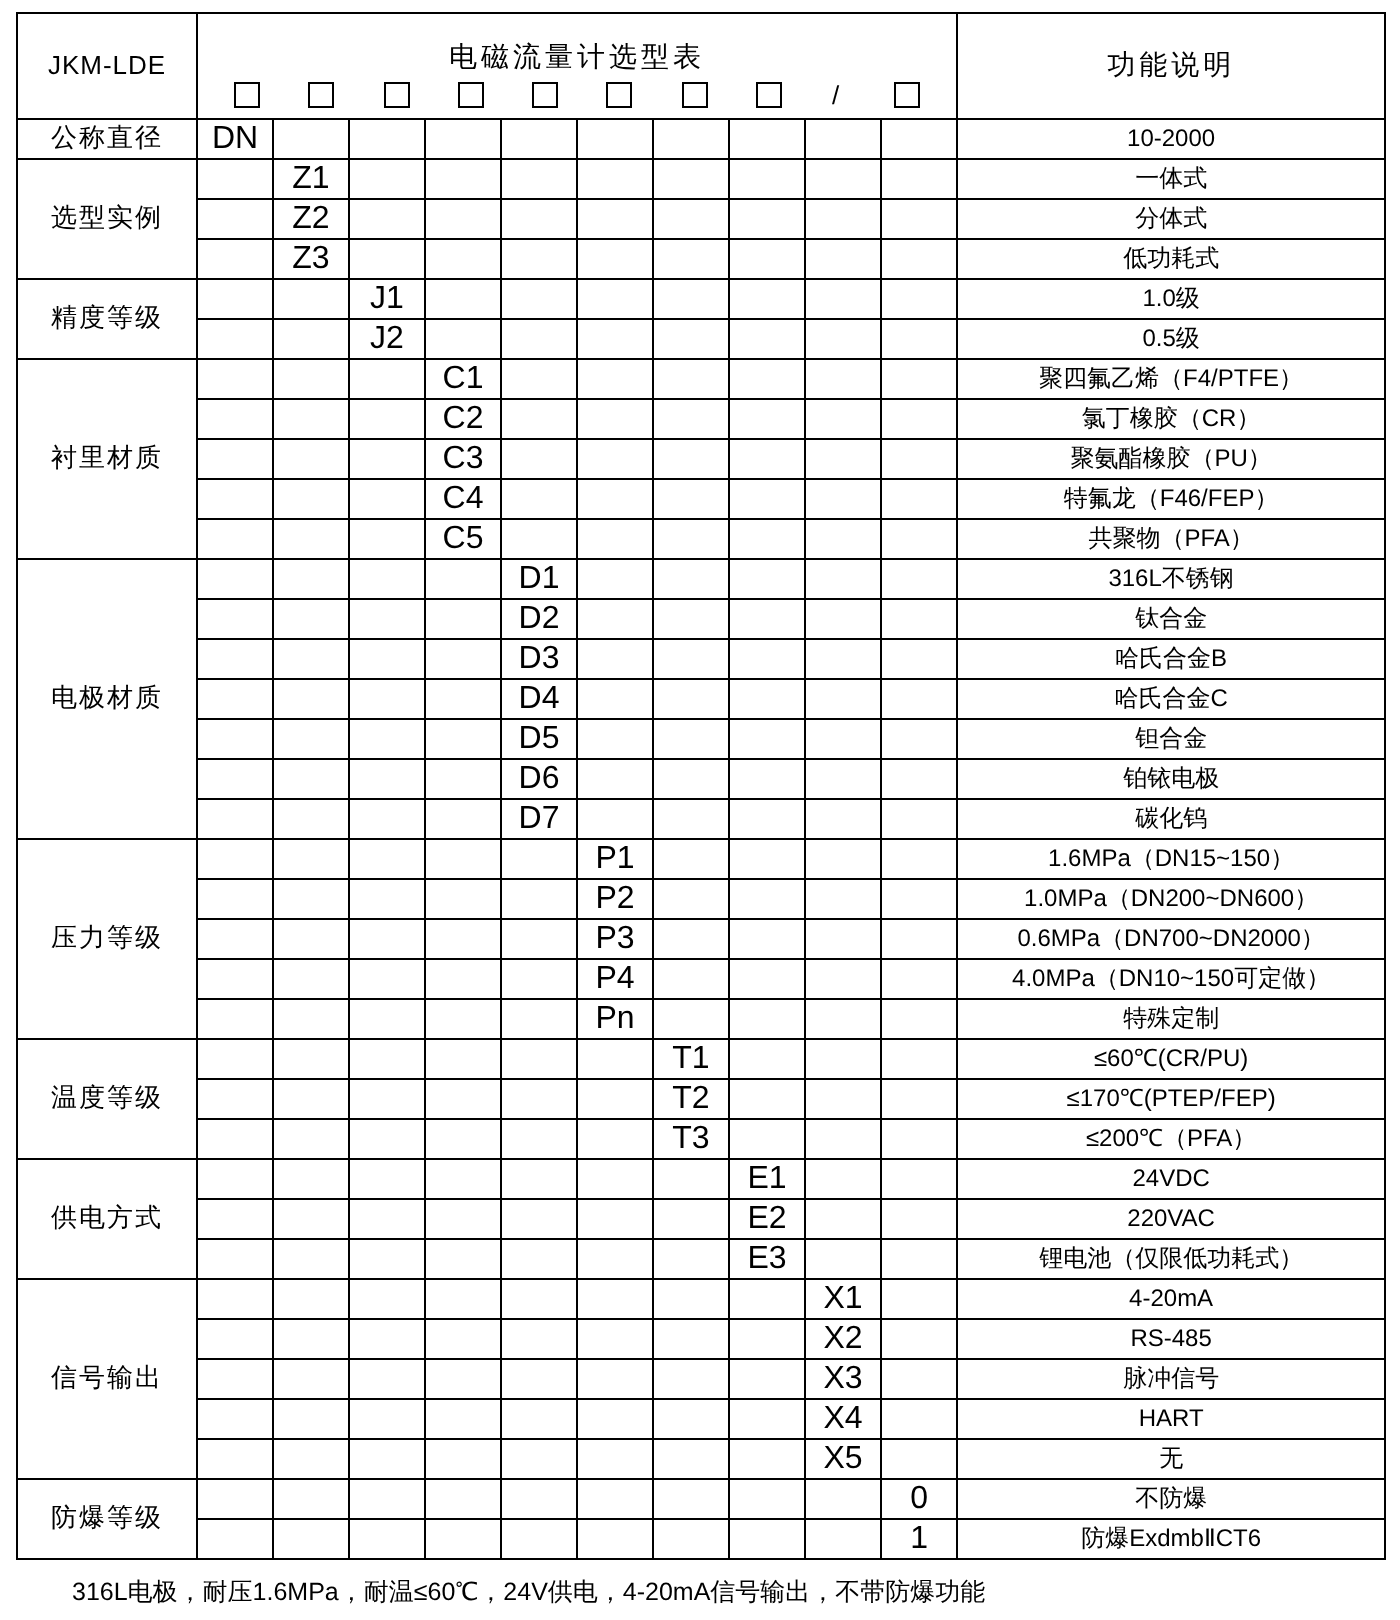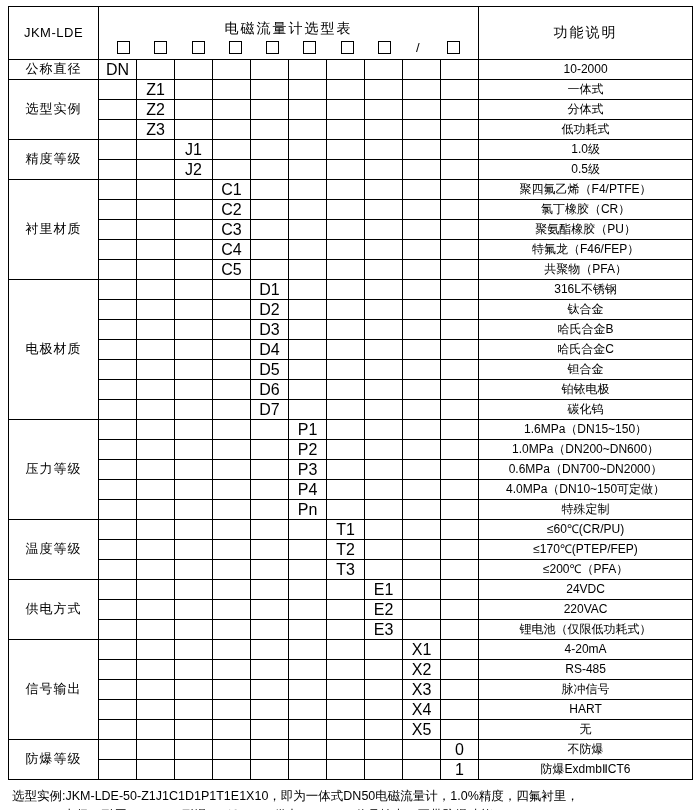--- a/index.html
+++ b/index.html
@@ -600,17 +600,16 @@
           <td class="nob"></td>
           <td class="nob"></td>
           <td class="nob"></td>
           <td class="code">1</td>
           <td class="desc">防爆ExdmbⅡCT6</td>
         </tr>
       </tbody>
   </table>
 
   <div class="notes">
-    <div>选型实例:JKM-LDE-50-Z1J1C1D1P1T1E1X10，即为一体式DN50电磁流量计，1.0%精度，四氟衬里，</div>
     <div class="note-indent">316L电极，耐压1.6MPa，耐温≤60℃，24V供电，4-20mA信号输出，不带防爆功能</div>
 
   </div>
 </div>
 
 </body></html>

